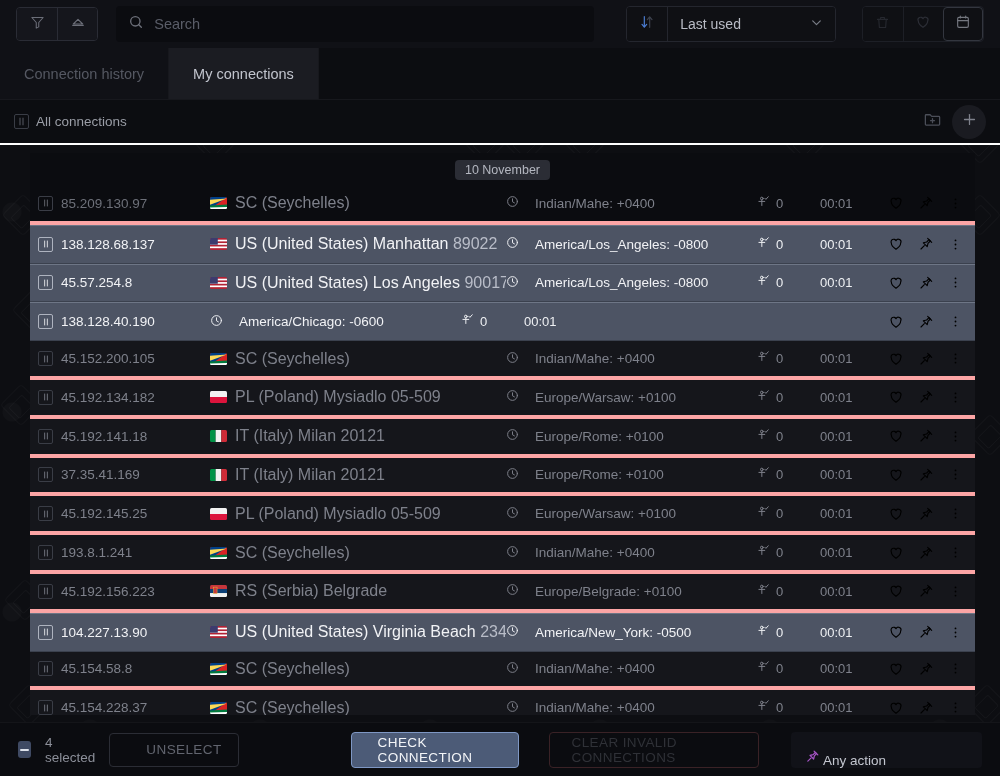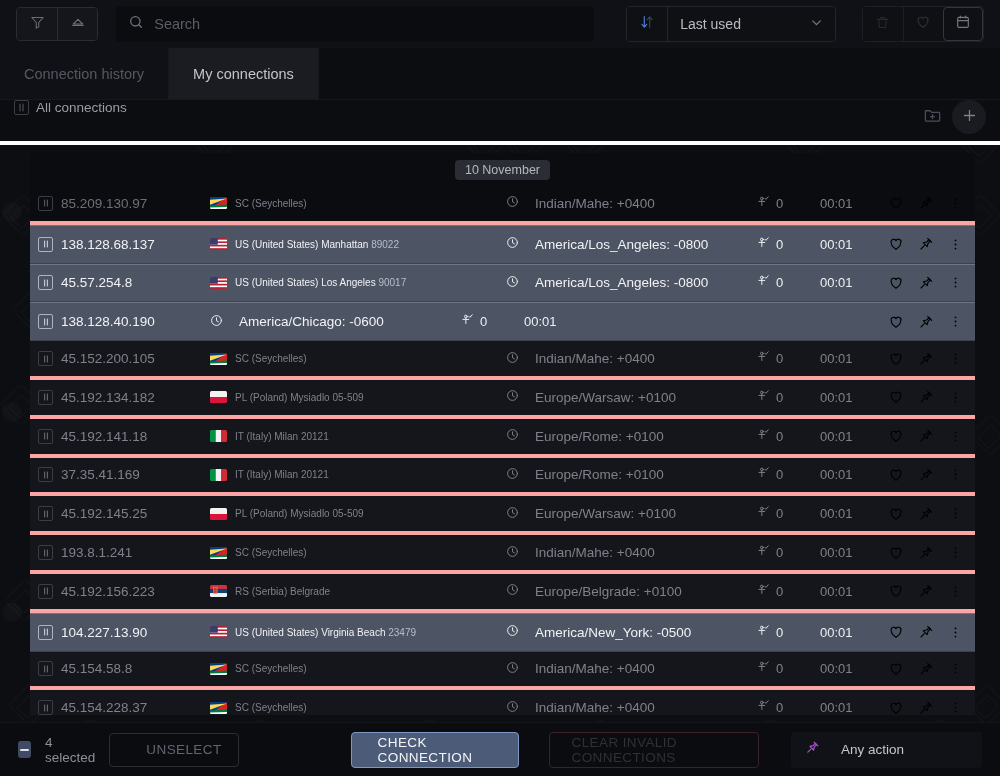--- a/index.html
+++ b/index.html
@@ -108,24 +108,24 @@
     display: flex; align-items: center; padding: 0 24px;
     font-size: 14.5px; color: #555862;
     cursor: pointer; background: #101116;
     border-right: 1px solid #17181d;
   }
   .tab.active { background: #1b1c22; color: #c2c5ce; }
   .tab-filler { flex: 1; background: #0c0d11; }
 
   
   #subheader {
-    height: 45px; display: flex; align-items: flex-start;
+    height: 45px; display: flex; align-items: center;
     padding: 0 14px;
     background: #0c0d11;
-    border-bottom: 4px solid #ffffff;
+    border-bottom: 2px solid #ffffff;
   }
   #all-conn { display: flex; align-items: center; gap: 7px; color: #9a9da6; font-size: 13.5px; }
   #subheader-right { margin-left: auto; display: flex; align-items: center; gap: 10px; }
   #add-fab {
     width: 34px; height: 34px; border-radius: 50%;
     background: #1a1b21; display: flex; align-items: center; justify-content: center;
     cursor: pointer;
   }
 
   
@@ -169,21 +169,21 @@
 
   .box-ico {
     width: 15px; height: 15px; border: 1px solid #3a3d46;
     border-radius: 2px; position: relative; flex: 0 0 auto;
     display: flex; align-items: center; justify-content: center;
   }
   .row.selected .box-ico { border-color: #aeb3bf; }
 
   .cell-geo {
     flex: 0 0 296px; display: flex; align-items: center; gap: 8px;
-    font-size: 10px; color: #7e818b; white-space: nowrap; overflow: hidden;
+    font-size: 16px; color: #7e818b; white-space: nowrap; overflow: hidden;
   }
   .row.selected .cell-geo { color: #f1f2f5; }
   .zip-dim { color: #9b9ea7; }
   .row.selected .zip-dim { color: #b9bdc8; }
 
   .flag {
     width: 17px; height: 12px; flex: 0 0 auto;
     border-radius: 1.5px; overflow: hidden;
     display: block;
   }
@@ -238,21 +238,21 @@
     background: #4c5b77; color: #f3f5f8; border: 1px solid #7e97c4;
     margin-left: 98px; padding: 0 26px; height: 36px;
   }
   #clear-invalid-btn {
     border: 1px solid #3a2226; color: #2f3137; background: transparent;
     margin-left: 16px; padding: 0 22px; height: 36px;
   }
   #any-action {
     margin-left: 18px; height: 36px; width: 240px;
     background: #111218; border-radius: 4px;
-    display: flex; align-items: center; gap: 21px; padding: 0 14px;
+    display: flex; align-items: flex-end; gap: 3px; padding: 0 14px;
     cursor: pointer;
   }
   #any-action-label { color: #c3c6cf; font-size: 13.5px; }
 </style>
 </head>
 <body>
 
 <div id="bg-pattern"></div>
 <div id="wm-host">
     <div class="wm" style="left: 8px; top: 200px;"></div>

